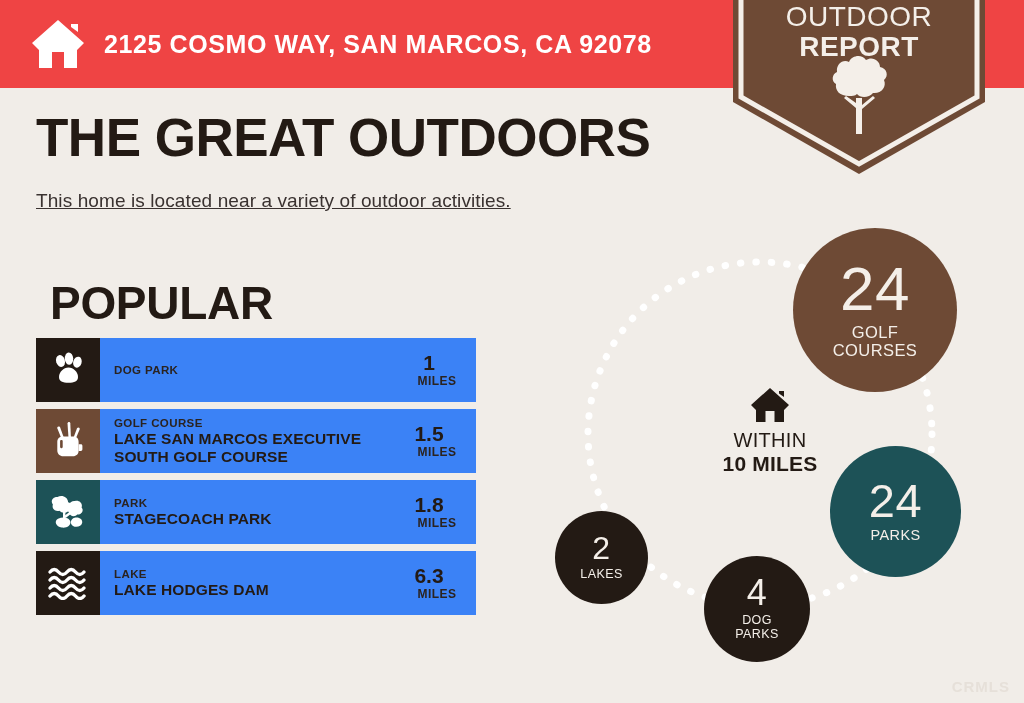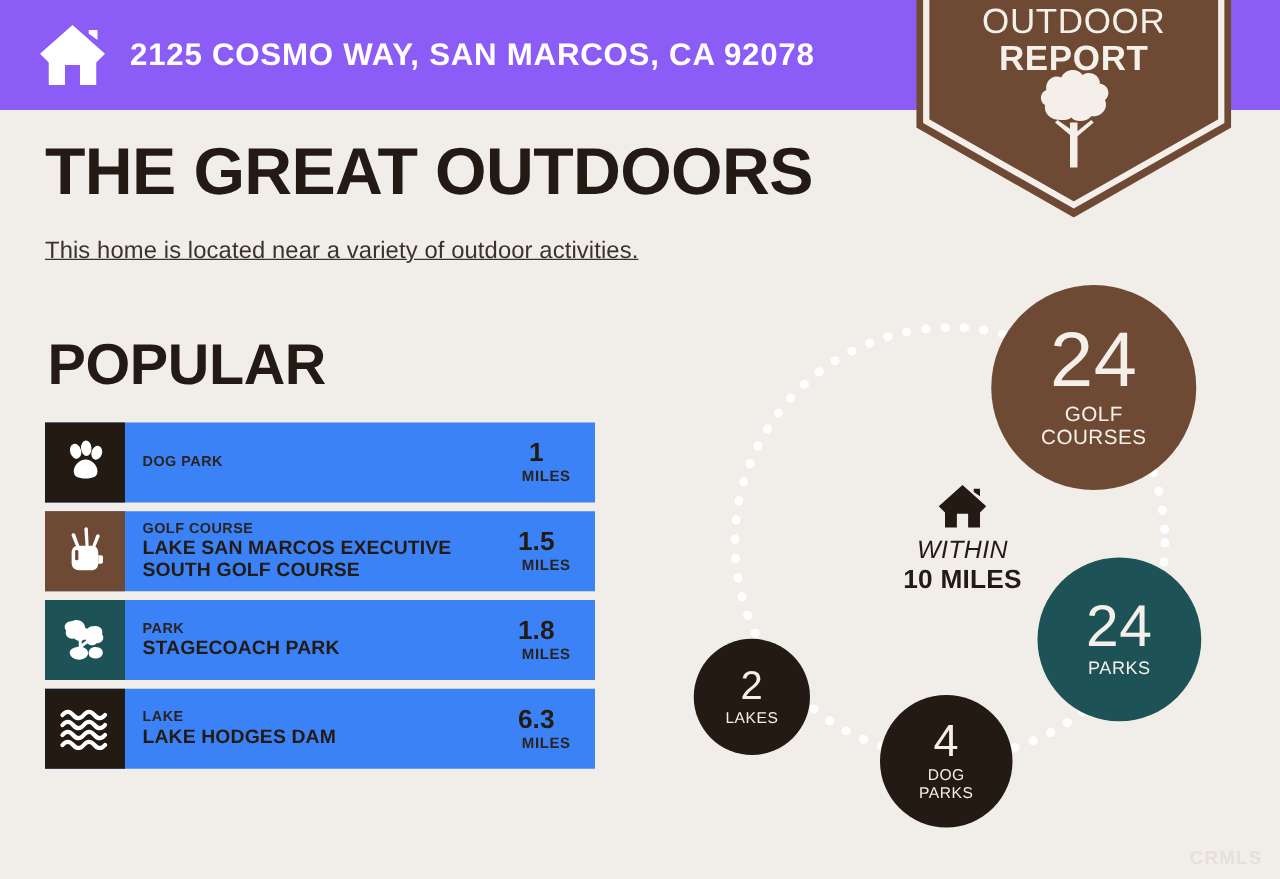--- a/index.html
+++ b/index.html
@@ -22,21 +22,21 @@
     overflow: hidden;
   }
 
   
   .header-bar {
     position: absolute;
     left: 0;
     top: 0;
     width: 1024px;
     height: 88px;
-    background: #8b5cf6;
+    background: #ef4444;
     display: flex;
     align-items: center;
   }
   .header-home-icon {
     margin-left: 30px;
     width: 56px;
     height: 52px;
     display: block;
     flex: none;
   }
@@ -101,21 +101,21 @@
     font-size: 19px;
     font-weight: normal;
     color: #3a3230;
     letter-spacing: 0.1px;
     text-decoration: underline;
   }
   .popular-title {
     position: absolute;
     left: 36px;
     top: 262px;
-    margin: 2px;
+    margin: 14px;
     font-size: 46px;
     font-weight: bold;
     letter-spacing: -0.3px;
     color: #231a14;
   }
 
   
   .popular-list {
     position: absolute;
     left: 36px;
@@ -275,21 +275,20 @@
     margin: 0 auto 6px auto;
     width: 40px;
     height: 36px;
   }
   .center-within {
     font-size: 20px;
     font-weight: normal;
     letter-spacing: 0.3px;
     color: #231a14;
     line-height: 1.15;
-    font-style: italic;
   }
   .center-miles {
     font-size: 21px;
     font-weight: bold;
     letter-spacing: 0.2px;
     color: #231a14;
     line-height: 1.15;
   }
 
   

